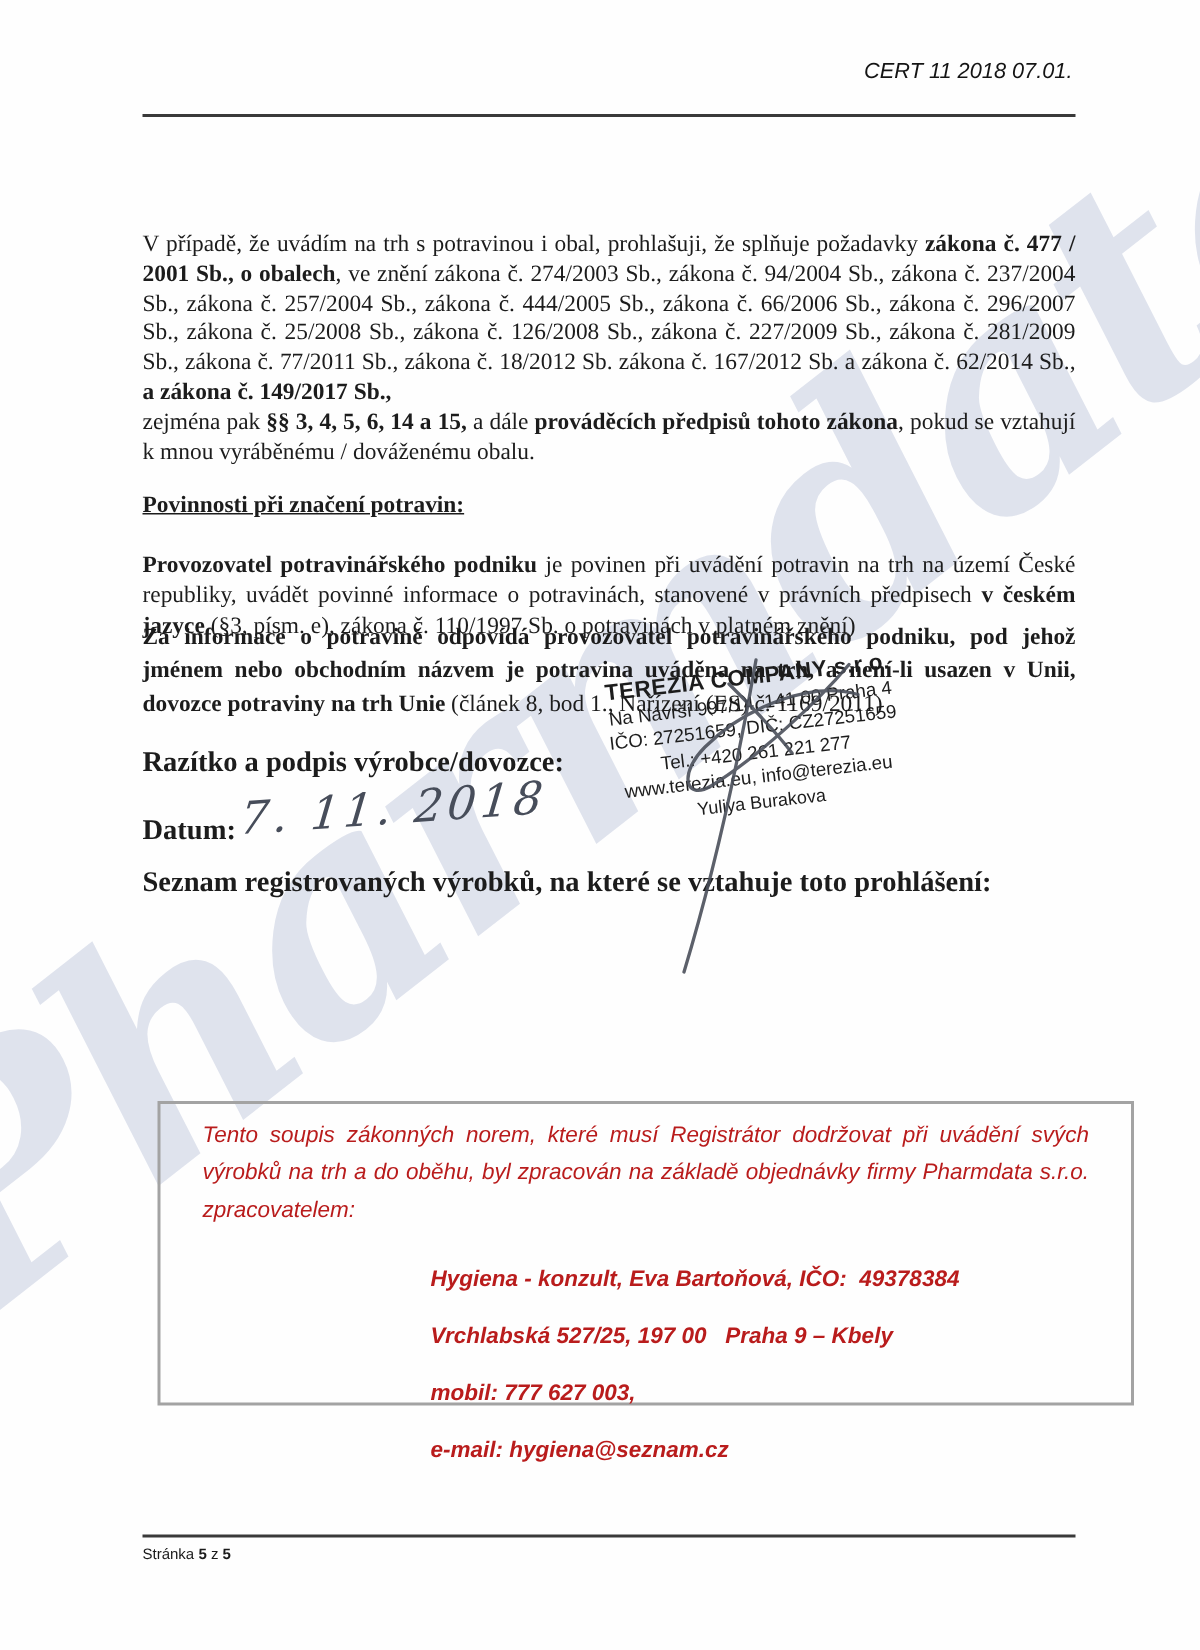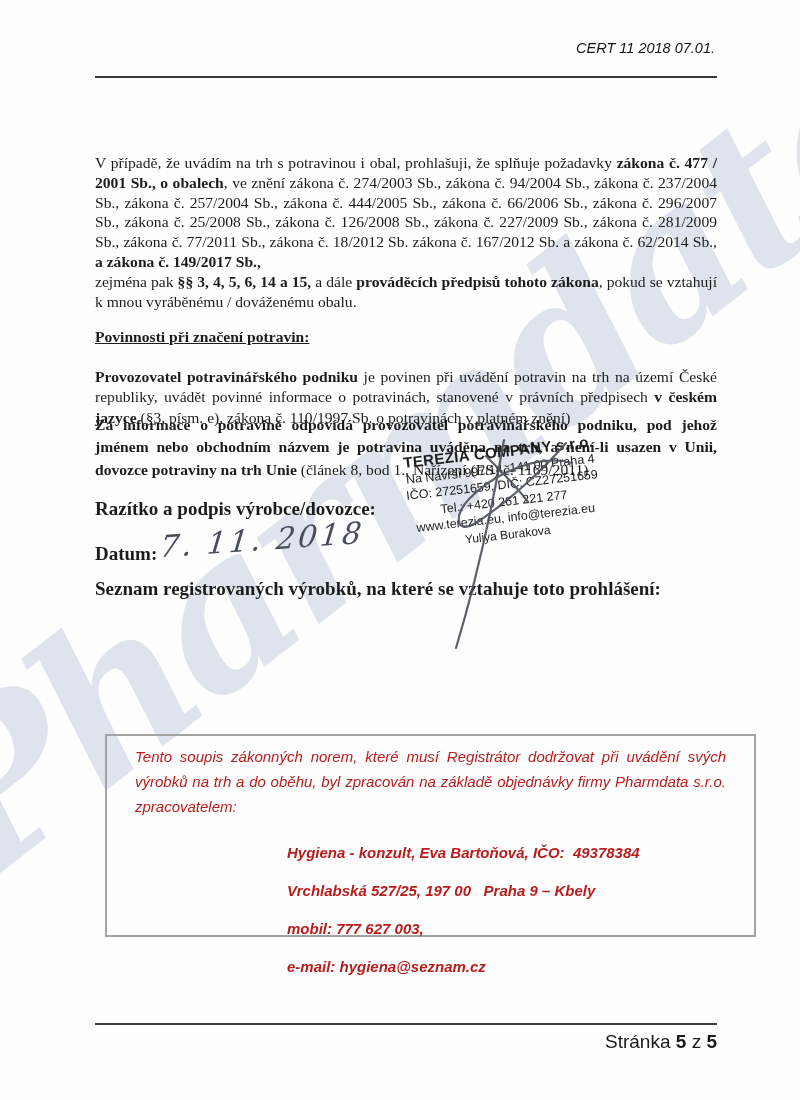--- a/index.html
+++ b/index.html
@@ -53,22 +53,22 @@
   
   .note-box{
     left:105px;top:734px;width:591px;height:183px;
     border:2px solid #a3a3a3;padding:8px 28px;
     font-family:"Liberation Sans",sans-serif;font-style:italic;font-size:15px;color:#b91c1c;
   }
   .note-intro{line-height:25px;text-align:justify;}
   .note-line{margin:21px 0 0 152px;font-weight:bold;white-space:pre-wrap;}
   .note-line-first{margin-top:25px;}
   
-  .page-num{left:95px;top:1031px;width:622px;text-align:right;
-    font-family:"Liberation Sans",sans-serif;font-size:19px;color:#1a1a1a;}
+  .page-num{left:95px;top:1031px;width:622px;text-align:left;
+    font-family:"Liberation Sans",sans-serif;font-size:10px;color:#1a1a1a;}
 </style>
 </head>
 <body>
 
 <div class="page">
 
   <svg class="wm-svg" width="800" height="1100" viewBox="0 0 800 1100">
     <text class="wm-text" font-size="205" transform="translate(-15 885) rotate(-38)" fill="#b6bfd7">Pharmdata s.r.o.</text>
   </svg>
 

